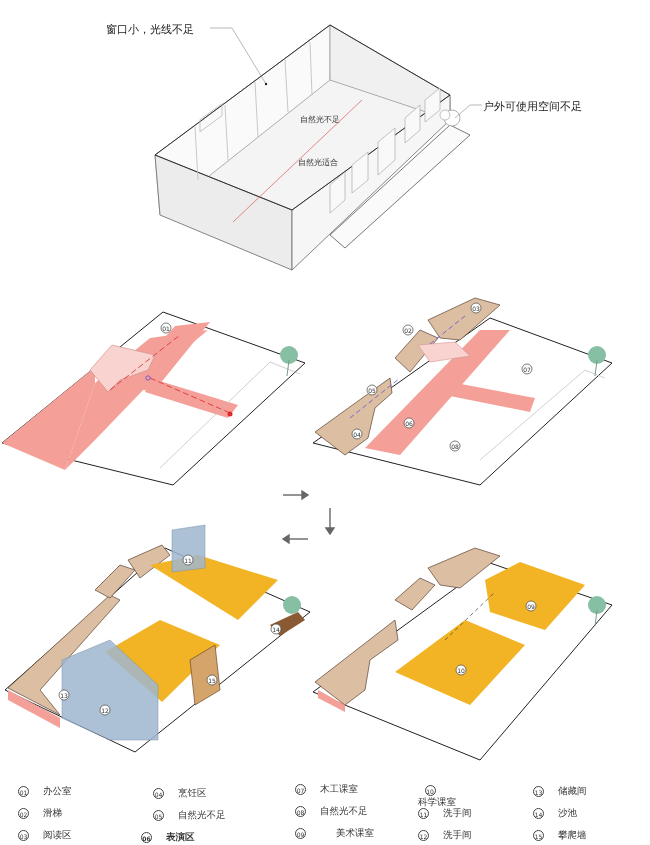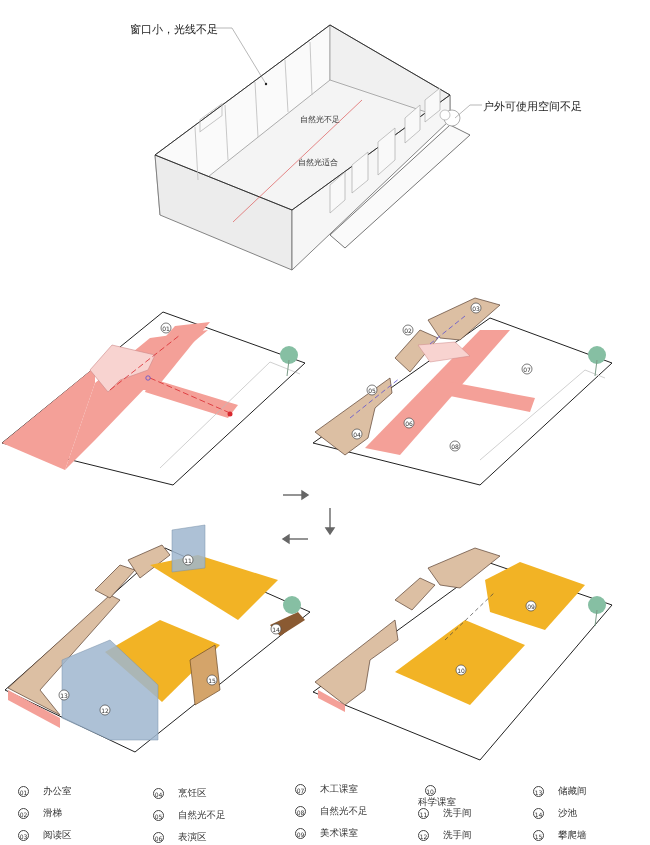--- a/index.html
+++ b/index.html
@@ -176,21 +176,21 @@
       <line x1="330" y1="508" x2="330" y2="528"></line>
       <polygon points="326,528 330,534 334,528"></polygon>
     </g>
     <g>
       <line x1="308" y1="539" x2="289" y2="539"></line>
       <polygon points="289,535 283,539 289,543"></polygon>
     </g>
   </g>
 </svg>
 
-<div class="annot" style="left:130px;top:22px;">窗口小，光线不足</div>
+<div class="annot" style="left:106px;top:22px;">窗口小，光线不足</div>
 <div class="annot" style="left:483px;top:99px;">户外可使用空间不足</div>
 
 <div class="legend">
   <div class="leg-item" style="left:18px;top:13px;">
       <span class="leg-num">01</span>
       <span>办公室</span>
     </div>
   <div class="leg-item" style="left:18px;top:35px;">
       <span class="leg-num">02</span>
       <span>滑梯</span>
@@ -201,34 +201,34 @@
     </div>
 
   <div class="leg-item" style="left:153px;top:15px;">
       <span class="leg-num">04</span>
       <span>烹饪区</span>
     </div>
   <div class="leg-item" style="left:153px;top:37px;">
       <span class="leg-num">05</span>
       <span>自然光不足</span>
     </div>
-  <div class="leg-item" style="left:153px;top:59px;">
+  <div class="leg-item" style="left:141px;top:59px;font-weight:bold;">
       <span class="leg-num">06</span>
       <span>表演区</span>
     </div>
 
   <div class="leg-item" style="left:295px;top:11px;">
       <span class="leg-num">07</span>
       <span>木工课室</span>
     </div>
   <div class="leg-item" style="left:295px;top:33px;">
       <span class="leg-num">08</span>
       <span>自然光不足</span>
     </div>
-  <div class="leg-item" style="left:295px;top:55px;">
+  <div class="leg-item" style="left:295px;top:55px;gap:16px;">
       <span class="leg-num">09</span>
       <span>美术课室</span>
     </div>
 
   <div class="leg-item" style="left:418px;top:13px;flex-direction:column;">
       <span class="leg-num">10</span>
       <span>科学课室</span>
     </div>
   <div class="leg-item" style="left:418px;top:35px;">
       <span class="leg-num">11</span>

